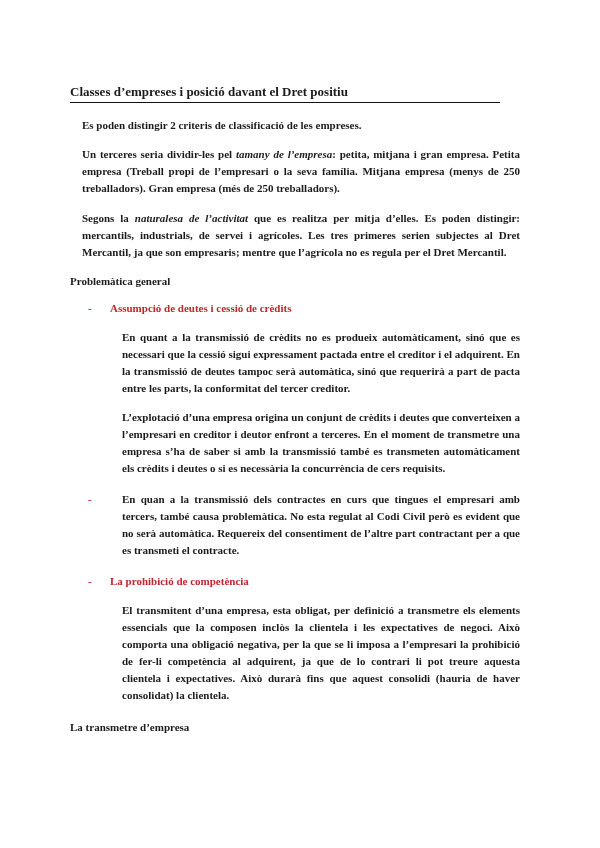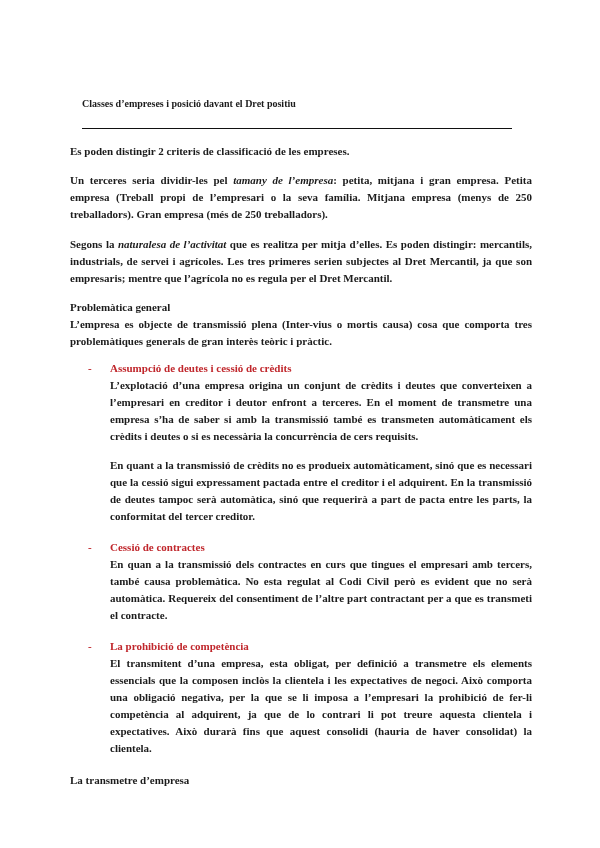--- a/index.html
+++ b/index.html
@@ -17,30 +17,30 @@
     font-weight: bold;
     color: #1c1c1c;
     font-size: 11px;
     line-height: 17px;
     overflow: hidden;
   }
   .content {
     padding: 83px 68px 0 70px;
   }
   p {
-    margin: 0;
+    margin: 12px;
     text-align: justify;
   }
   .rule-heading {
     display: block;
     width: 430px;
-    margin: 12px;
-    padding-bottom: 16px;
+    margin: 0;
+    padding-bottom: 2px;
     border-bottom: 1.5px solid #111111;
-    font-size: 10px;
+    font-size: 13px;
     line-height: 17px;
     font-weight: bold;
   }
   .h2-gap { margin-top: 31px; }
   .subheading {
     margin: 0;
     font-size: 11px;
     line-height: 17px;
     font-weight: bold;
   }
@@ -77,34 +77,32 @@
 
     <p class="mt-md">Es poden distingir 2 criteris de classificació de les empreses.</p>
 
     <p class="mt-sm"><span>Un terceres seria dividir-les pel </span><span class="ital">tamany de l’empresa</span><span>: petita, mitjana i gran empresa. Petita empresa (Treball propi de l’empresari o la seva família. Mitjana empresa (menys de 250 treballadors). Gran empresa (més de 250 treballadors).</span></p>
 
     <p class="mt-lg"><span>Segons la </span><span class="ital">naturalesa de l’activitat</span><span> que es realitza per mitja d’elles. Es poden distingir: mercantils, industrials, de servei i agrícoles. Les tres primeres serien subjectes al Dret Mercantil, ja que son empresaris; mentre que l’agrícola no es regula per el Dret Mercantil.</span></p>
 
 
     <div class="subheading sub1-gap">Problemàtica general</div>
 
-    <p>L’empresa es objecte de transmissió plena (Inter-vius o mortis causa) cosa que comporta tres problemàtiques generals de gran interès teòric i pràctic.</p>
 
     <div class="bullets">
 
       <div class="bullet">
         <span class="bullet-dash red">-</span>
         <div class="bullet-title red">Assumpció de deutes i cessió de crèdits</div>
+        <p>En quant a la transmissió de crèdits no es produeix automàticament, sinó que es necessari que la cessió sigui expressament pactada entre el creditor i el adquirent. En la transmissió de deutes tampoc serà automàtica, sinó que requerirà a part de pacta entre les parts, la conformitat del tercer creditor.</p>
         <p>L’explotació d’una empresa origina un conjunt de crèdits i deutes que converteixen a l’empresari en creditor i deutor enfront a terceres. En el moment de transmetre una empresa s’ha de saber si amb la transmissió també es transmeten automàticament els crèdits i deutes o si es necessària la concurrència de cers requisits.</p>
-        <p>En quant a la transmissió de crèdits no es produeix automàticament, sinó que es necessari que la cessió sigui expressament pactada entre el creditor i el adquirent. En la transmissió de deutes tampoc serà automàtica, sinó que requerirà a part de pacta entre les parts, la conformitat del tercer creditor.</p>
       </div>
 
       <div class="bullet">
         <span class="bullet-dash red">-</span>
-        <div class="bullet-title red">Cessió de contractes</div>
         <p>En quan a la transmissió dels contractes en curs que tingues el empresari amb tercers, també causa problemàtica. No esta regulat al Codi Civil però es evident que no serà automàtica. Requereix del consentiment de l’altre part contractant per a que es transmeti el contracte.</p>
       </div>
 
       <div class="bullet">
         <span class="bullet-dash red">-</span>
         <div class="bullet-title red">La prohibició de competència</div>
         <p>El transmitent d’una empresa, esta obligat, per definició a transmetre els elements essencials que la composen inclòs la clientela i les expectatives de negoci. Això comporta una obligació negativa, per la que se li imposa a l’empresari la prohibició de fer-li competència al adquirent, ja que de lo contrari li pot treure aquesta clientela i expectatives. Això durarà fins que aquest consolidi (hauria de haver consolidat) la clientela.</p>
       </div>
 
     </div>

